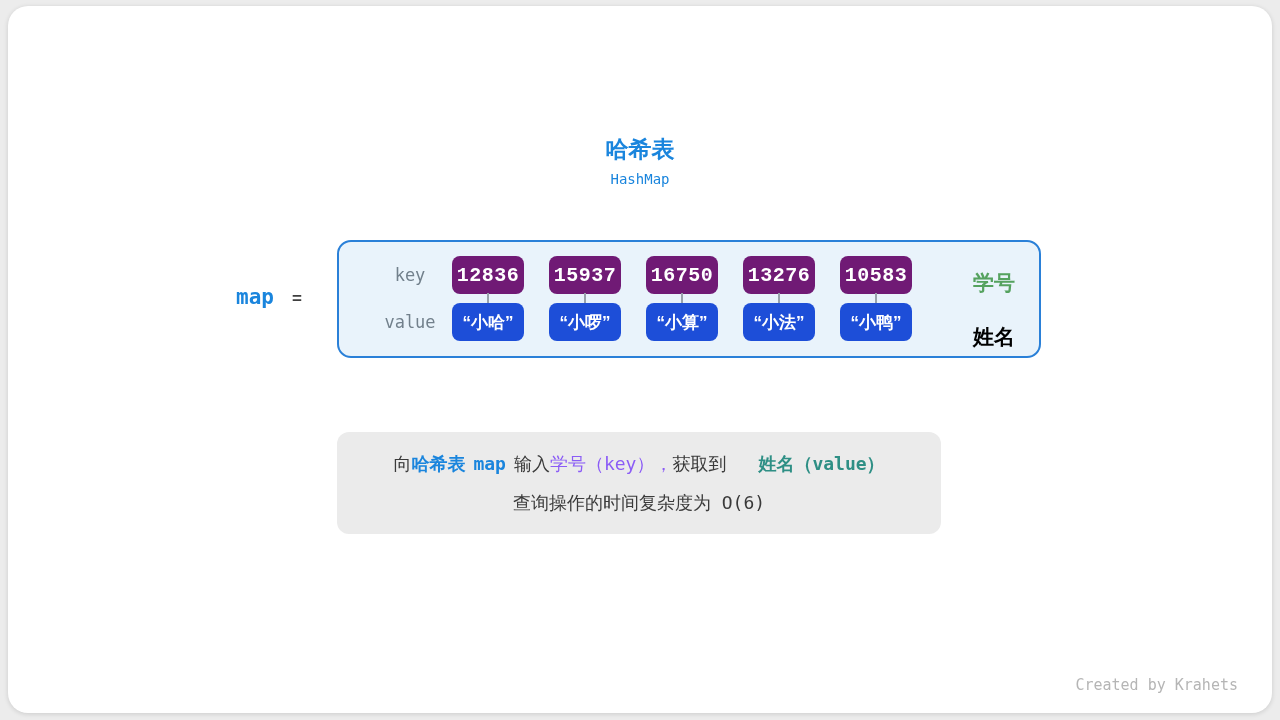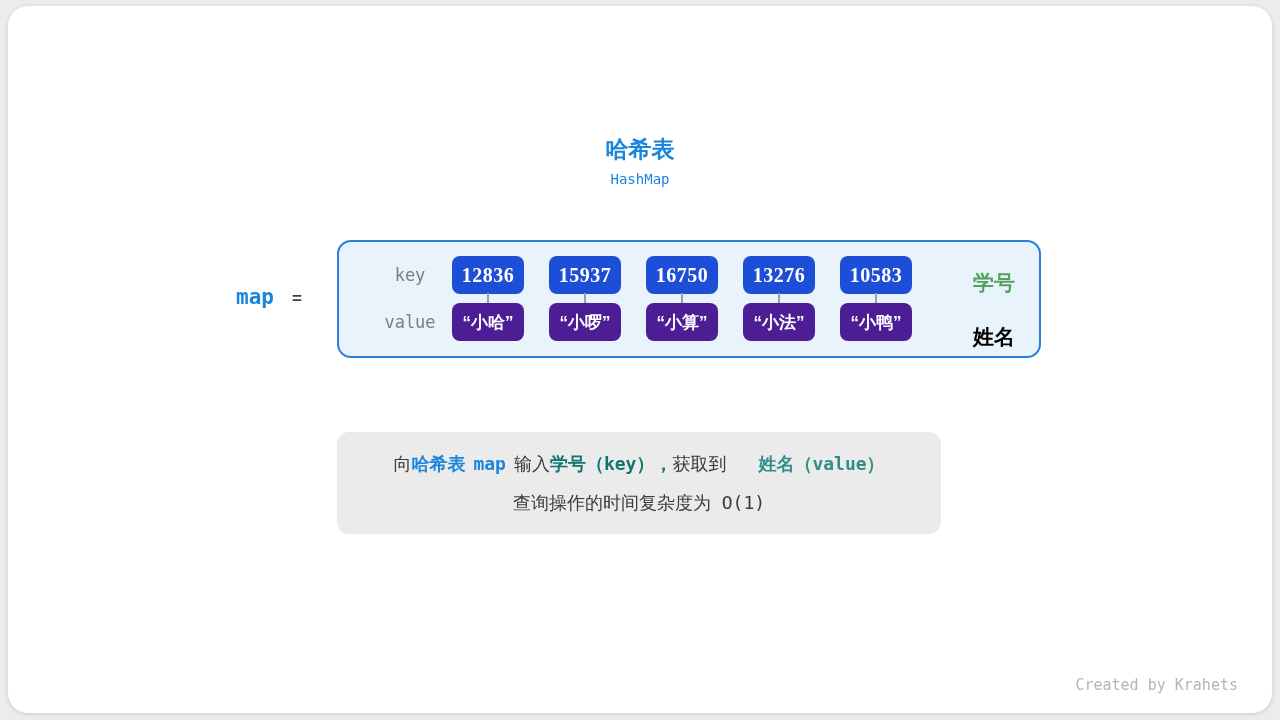--- a/index.html
+++ b/index.html
@@ -98,28 +98,28 @@
   }
   .box {
     width: 72px; height: 38px;
     border-radius: 8px;
     color: #ffffff;
     display: flex;
     align-items: center;
     justify-content: center;
   }
   .key-box {
-    background: #1d4ed8;
-    font-family: Liberation Serif, serif;
+    background: #701a75;
+    font-family: Liberation Mono, monospace;
     font-size: 20px;
     font-weight: 600;
     letter-spacing: 0.5px;
   }
   .value-box {
-    background: #4c1d95;
+    background: #1d4ed8;
     font-size: 17px;
     font-weight: 600;
   }
 
   .arrows { position: absolute; left: 0; top: 0; width: 100%; height: 100%; }
   .arrow {
     position: absolute;
     top: 51px;
     width: 2px; height: 10px;
     background: #98a2ab;
@@ -158,21 +158,21 @@
     flex-direction: column;
     align-items: center;
     justify-content: center;
     gap: 15px;
     font-size: 18px;
     color: #3a3a3a;
   }
   .cap-line1 { display: flex; align-items: baseline; }
   .cap-dark { color: #3a3a3a; }
   .cap-blue { color: #1a85dd; font-weight: bold; }
-  .cap-green { color: #0f766e; font-weight: bold; }
+  .cap-green { color: #8b5cf6; font-weight: normal; }
   .cap-teal { color: #2e8f85; font-weight: bold; margin-left: 32px; }
   .cap-map {
     font-family: "DejaVu Sans Mono", "Liberation Mono", monospace;
     margin: 0 8px;
   }
   .latin-mono {
     font-family: "DejaVu Sans Mono", "Liberation Sans", "DejaVu Sans", sans-serif;
   }
   .cap-line2 {
     font-family: "DejaVu Sans Mono", "Liberation Sans", "DejaVu Sans", sans-serif;
@@ -238,16 +238,16 @@
 <div class="caption">
   <div class="cap-line1">
       <span class="cap-dark">向</span>
       <span class="cap-blue">哈希表</span>
       <span class="cap-blue cap-map">map</span>
       <span class="cap-dark">输入</span>
       <span class="cap-green latin-mono">学号（key），</span>
       <span class="cap-dark">获取到</span>
       <span class="cap-teal latin-mono">姓名（value）</span>
     </div>
-  <div class="cap-line2">查询操作的时间复杂度为 O(1)</div>
+  <div class="cap-line2">查询操作的时间复杂度为 O(6)</div>
 </div>
 
 <div class="credit">Created by Krahets</div>
 
 </body></html>

